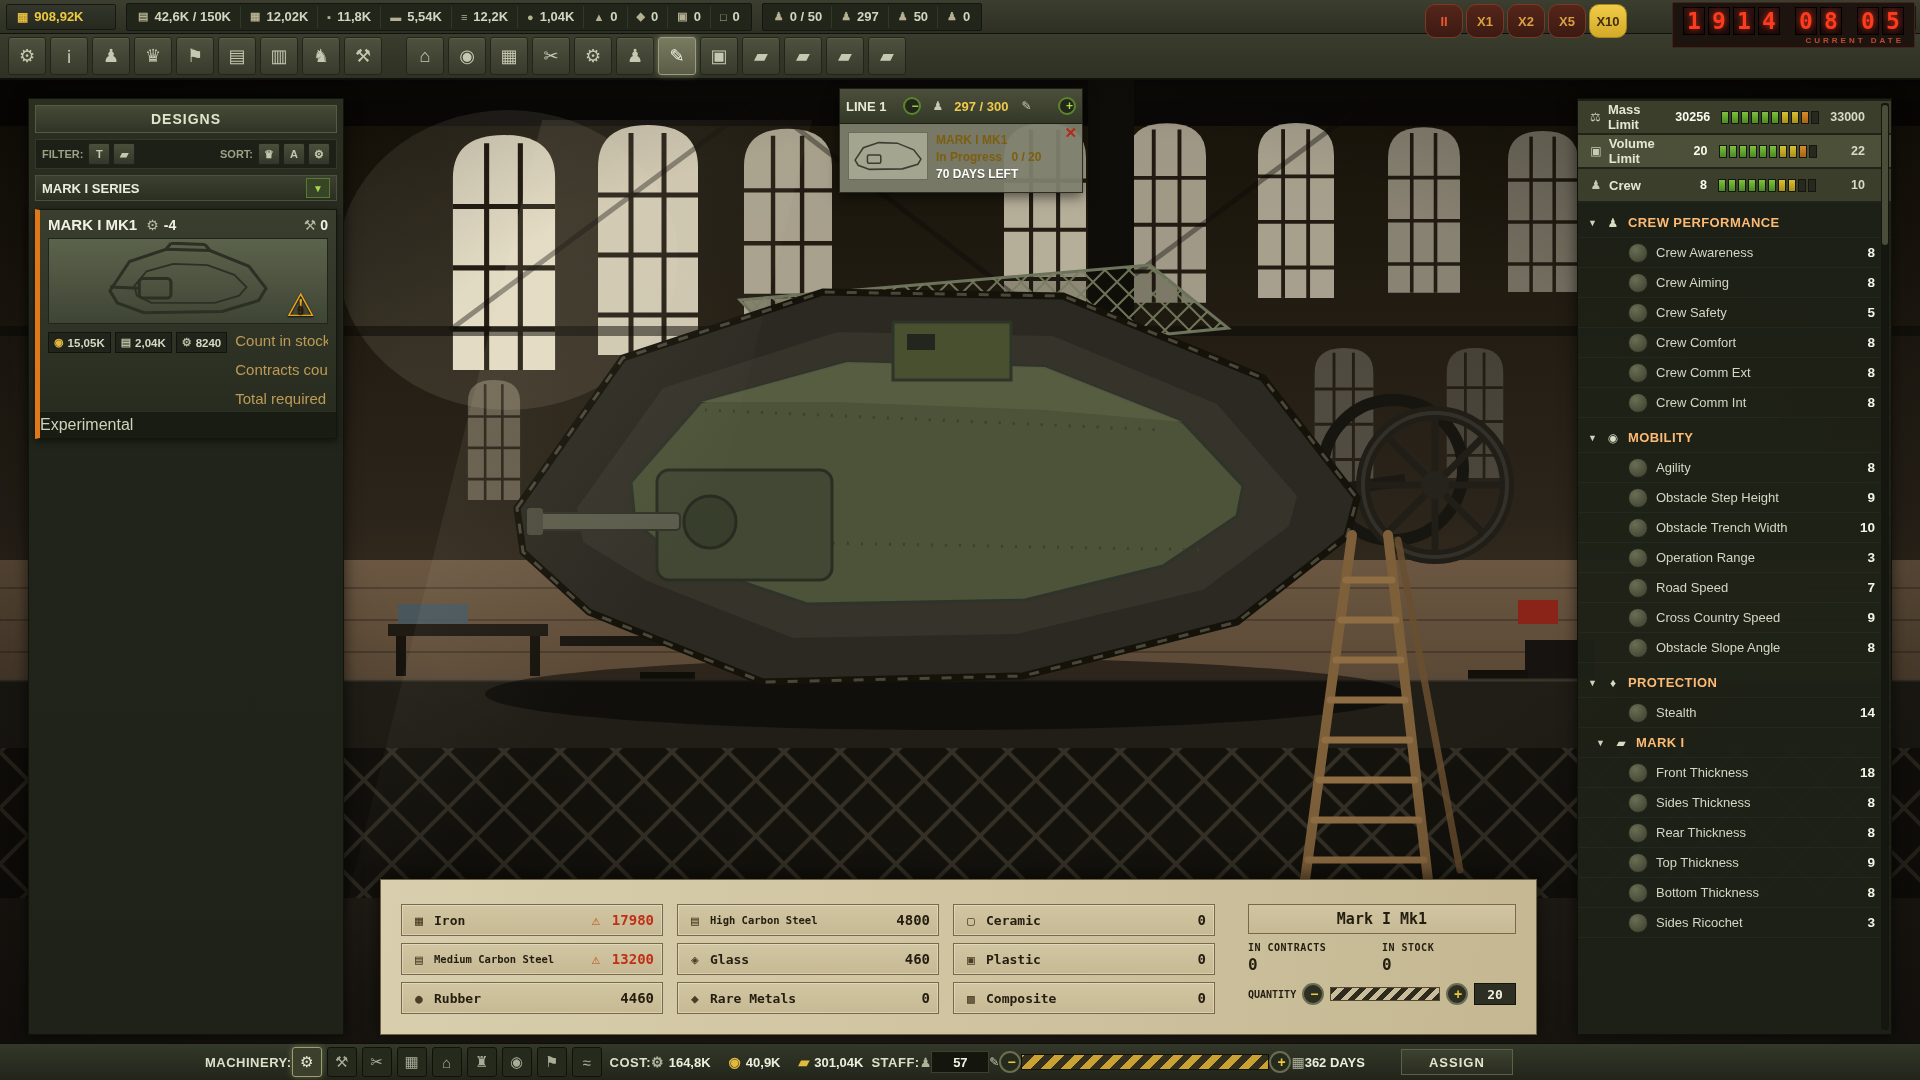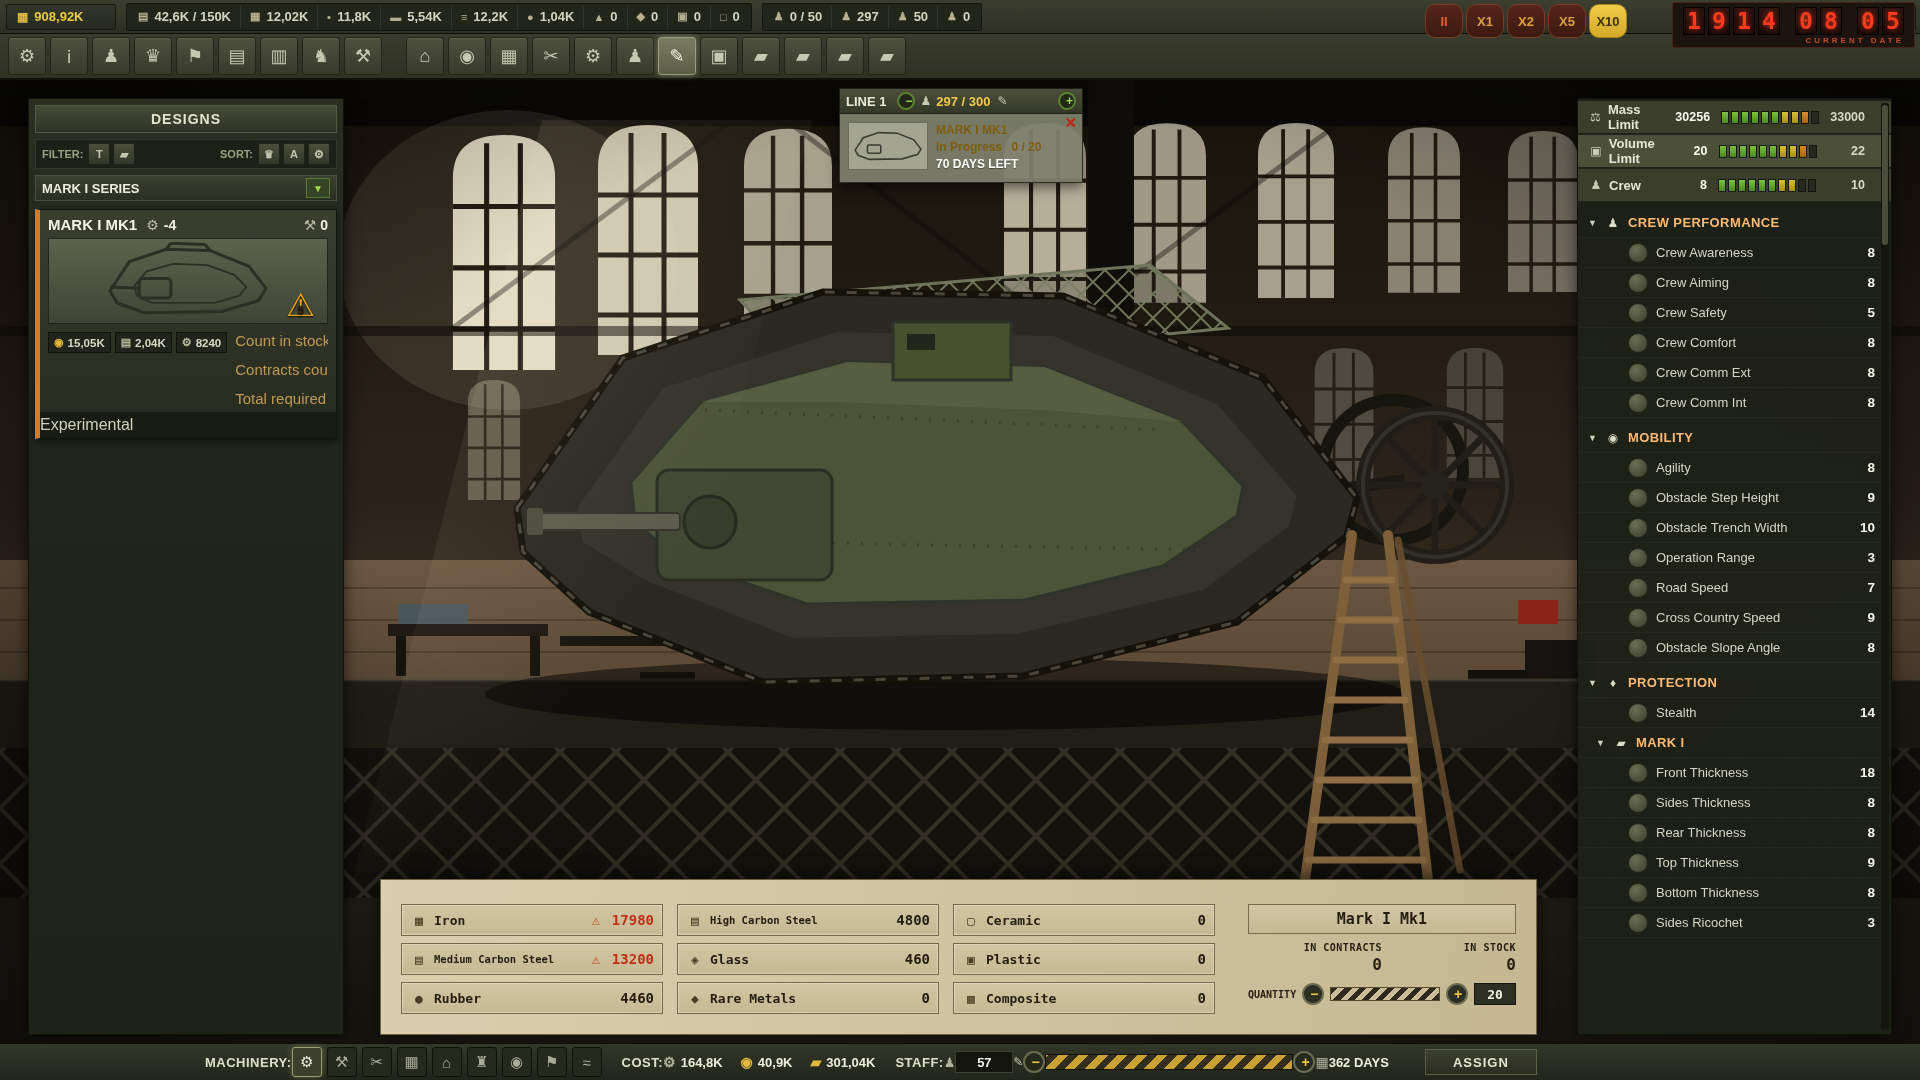--- a/index.html
+++ b/index.html
@@ -84,21 +84,21 @@
     font-size:11.5px;font-weight:700;color:#d6d8c4;}
   .dc-cico{font-size:11px;color:#b8ba9e;}
   .dc-cost.gold .dc-cico{color:#e2b93e;}
   .dc-stock{display:flex;flex-direction:column;gap:12px;font-size:15px;white-space:nowrap;overflow:hidden;}
   .dc-sline .k{color:#bd9a55;}
   .dc-sline .v{color:#eec94a;font-weight:700;margin-left:3px;}
   .dc-exp{background:#191c13;border-top:1px solid #2c2f22;padding:4px 0;font-size:16px;color:#cfd2ba;}
 
   
   .linepanel{position:absolute;left:839px;top:88px;width:244px;z-index:12;box-shadow:0 4px 12px rgba(0,0,0,.55);}
-  .lp-head{height:26px;display:flex;align-items:center;gap:5px;padding:0 6px;
+  .lp-head{height:36px;display:flex;align-items:center;gap:11px;padding:0 6px;
     background:linear-gradient(#4b4f3b,#343827);border:1px solid #1c1f15;}
   .lp-title{font-size:13px;font-weight:700;color:#e8ead6;margin-right:6px;}
   .lp-btn{width:18px;height:18px;border-radius:50%;background:#232719;border:2px solid #5c8430;color:#a8dc50;
     font-size:12px;font-weight:700;line-height:13px;text-align:center;}
   .lp-person{color:#c8cab2;font-size:12px;}
   .lp-crew{color:#eec94a;font-weight:700;font-size:13px;}
   .lp-edit{color:#c9cbb4;font-size:12px;margin-left:2px;}
   .lp-plus{margin-left:auto;}
   .lp-body{position:relative;display:flex;gap:8px;padding:8px 8px 10px;background:rgba(125,127,108,.94);border:1px solid #2a2d20;border-top:none;}
   .lp-thumb{width:80px;height:48px;display:flex;align-items:center;justify-content:center;background:#a3a591;border:1px solid #6b6e5a;}
@@ -149,36 +149,36 @@
   .mat-name{font-size:13px;font-weight:700;white-space:nowrap;overflow:hidden;}
   .mat-row.small .mat-name{font-size:10.5px;}
   .mat-warnico{display:none;color:#c05018;font-size:14px;margin-left:auto;}
   .mat-val{margin-left:auto;font-size:14px;font-weight:700;}
   .mat-row.warn .mat-val{margin-left:6px;color:#c03018;}
   .mat-row.warn .mat-warnico{display:inline;}
   .prodbox{margin-left:auto;width:268px;display:flex;flex-direction:column;font-family:"DejaVu Sans Mono",monospace;color:#241d10;}
   .pb-title{height:30px;display:flex;align-items:center;justify-content:center;font-size:15px;font-weight:700;
     background:linear-gradient(#d2c6a2,#c6b994);border:1px solid #77694a;}
   .pb-mid{display:flex;margin-top:8px;}
-  .pb-colm{flex:1;text-align:right;}
+  .pb-colm{flex:1;text-align:left;}
   .pb-lab{font-size:10px;font-weight:700;letter-spacing:.5px;}
   .pb-val{font-size:16px;font-weight:700;margin-top:2px;}
   .pb-qty{display:flex;align-items:center;gap:6px;margin-top:9px;}
   .pb-qlab{font-size:10px;font-weight:700;}
   .pb-circle{width:22px;height:22px;border-radius:50%;background:#2c2f21;border:2px solid #6a6d52;color:#e8c83e;
     font-size:14px;font-weight:700;line-height:17px;text-align:center;}
   .pb-slider{flex:1;height:14px;border:1px solid #55492e;background:repeating-linear-gradient(-45deg,#2e2a1e 0 5px,#c9bd9a 5px 10px);}
   .pb-qval{width:42px;height:22px;display:flex;align-items:center;justify-content:center;background:#2c2f21;border:1px solid #14160e;
     color:#f0f0e0;font-size:13px;font-weight:700;}
 
   
   .bottombar{position:absolute;left:0;bottom:0;width:1920px;height:37px;z-index:30;display:flex;align-items:center;padding-left:205px;
     background:linear-gradient(#34382a,#22251a);border-top:1px solid #0d0f09;}
   .bb-label{font-size:13px;font-weight:700;color:#dde0c8;letter-spacing:.5px;}
-  .ml{margin-left:20px;}
+  .ml{margin-left:8px;}
   .mach-list{display:flex;gap:5px;}
   .mach{width:30px;height:30px;display:flex;align-items:center;justify-content:center;border-radius:3px;
     background:#262a1d;border:1px solid #101208;color:#a9ac97;font-size:15px;}
   .mach.active{border-color:#98a06e;background:#3b3f2c;box-shadow:0 0 6px rgba(200,210,150,.35);color:#e8eadb;}
   .cost-items{display:flex;gap:18px;align-items:center;}
   .cost-item{display:flex;align-items:center;gap:5px;font-size:13px;font-weight:700;color:#eceedc;}
   .ci-ico{font-size:14px;color:#b0b29c;}
   .cost-item.gold .ci-ico{color:#e2b93e;}
   .staff-person{color:#b0b29c;font-size:13px;}
   .staff-box{width:58px;height:22px;display:flex;align-items:center;justify-content:center;background:#14160e;

